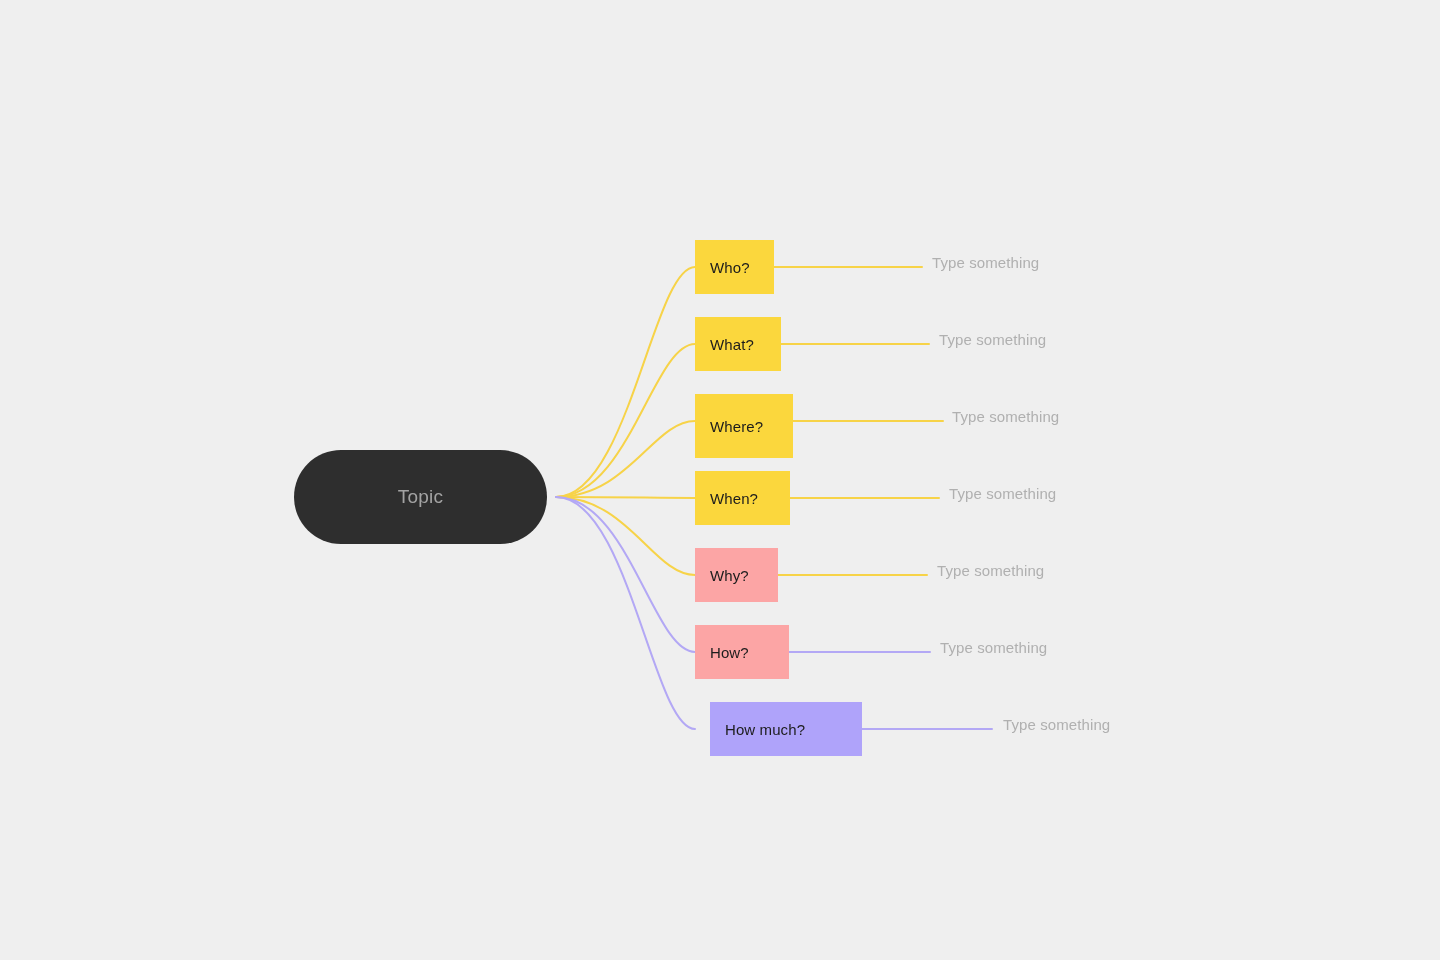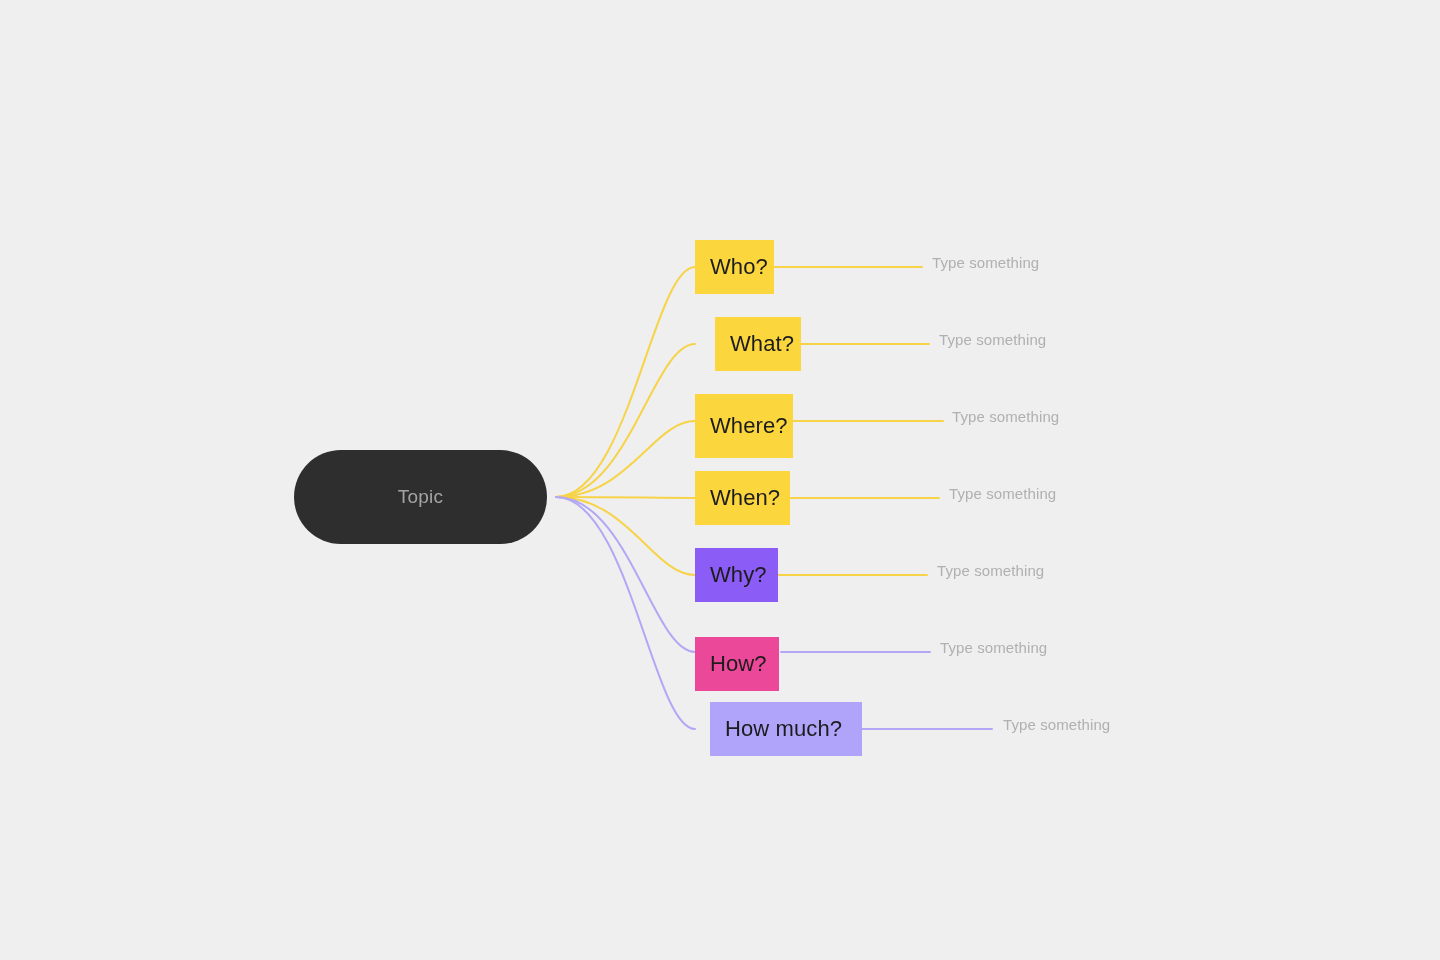--- a/index.html
+++ b/index.html
@@ -37,21 +37,21 @@
     font-size: 19px;
     letter-spacing: 0.2px;
   }
   .branch-node {
     position: absolute;
     display: flex;
     align-items: center;
     box-sizing: border-box;
     padding: 0 15px;
     color: #1c1c1c;
-    font-size: 22px;
+    font-size: 15px;
     letter-spacing: 0.1px;
     white-space: nowrap;
   }
   .leaf-placeholder {
     position: absolute;
     color: #b0b0b0;
     font-size: 15px;
     white-space: nowrap;
     letter-spacing: 0.1px;
   }
@@ -80,37 +80,37 @@
 
   <div class="root-node" style="left: 294px; top: 450px; width: 253px; height: 94px; background: rgb(46, 46, 46); color: #a3a3a3;">
     <span>Topic</span>
   </div>
 
   <div id="branch-layer">
       <div class="branch-node" style="left: 695px; top: 240px; width: 79px; height: 54px; background: rgb(251, 215, 61); color: rgb(28, 28, 28);">
         <span>Who?</span>
       </div>
       <div class="leaf-placeholder" style="left: 932px; top: 254px; color: rgb(176, 176, 176);">Type something</div>
-      <div class="branch-node" style="left: 695px; top: 317px; width: 86px; height: 54px; background: rgb(251, 215, 61); color: rgb(28, 28, 28); margin-left: 20px;">
+      <div class="branch-node" style="left: 695px; top: 317px; width: 86px; height: 54px; background: rgb(251, 215, 61); color: rgb(28, 28, 28);">
         <span>What?</span>
       </div>
       <div class="leaf-placeholder" style="left: 939px; top: 331px; color: rgb(176, 176, 176);">Type something</div>
       <div class="branch-node" style="left: 695px; top: 394px; width: 98px; height: 64px; background: rgb(251, 215, 61); color: rgb(28, 28, 28);">
         <span>Where?</span>
       </div>
       <div class="leaf-placeholder" style="left: 952px; top: 408px; color: rgb(176, 176, 176);">Type something</div>
       <div class="branch-node" style="left: 695px; top: 471px; width: 95px; height: 54px; background: rgb(251, 215, 61); color: rgb(28, 28, 28);">
         <span>When?</span>
       </div>
       <div class="leaf-placeholder" style="left: 949px; top: 485px; color: rgb(176, 176, 176);">Type something</div>
-      <div class="branch-node" style="left: 695px; top: 548px; width: 83px; height: 54px; background: #8b5cf6; color: rgb(28, 28, 28);">
+      <div class="branch-node" style="left: 695px; top: 548px; width: 83px; height: 54px; background: #fca5a5; color: rgb(28, 28, 28);">
         <span>Why?</span>
       </div>
       <div class="leaf-placeholder" style="left: 937px; top: 562px; color: rgb(176, 176, 176);">Type something</div>
-      <div class="branch-node" style="left: 695px; top: 625px; width: 84px; height: 54px; background: #ec4899; color: rgb(28, 28, 28); margin-top: 12px;">
+      <div class="branch-node" style="left: 695px; top: 625px; width: 94px; height: 54px; background: #fca5a5; color: rgb(28, 28, 28);">
         <span>How?</span>
       </div>
       <div class="leaf-placeholder" style="left: 940px; top: 639px; color: rgb(176, 176, 176);">Type something</div>
       <div class="branch-node" style="left: 710px; top: 702px; width: 152px; height: 54px; background: rgb(175, 163, 250); color: rgb(28, 28, 28);">
         <span>How much?</span>
       </div>
       <div class="leaf-placeholder" style="left: 1003px; top: 716px; color: rgb(176, 176, 176);">Type something</div>
     </div>
 
 </div>

